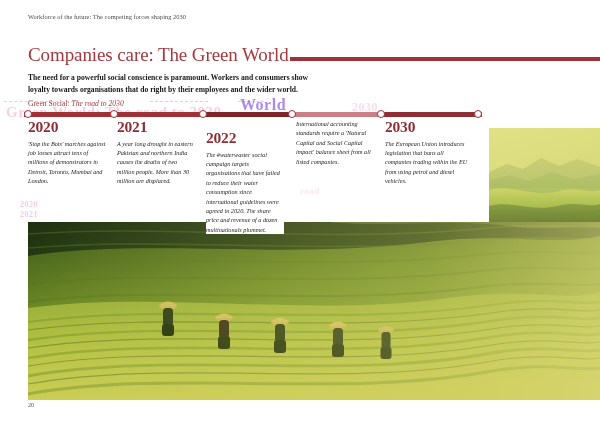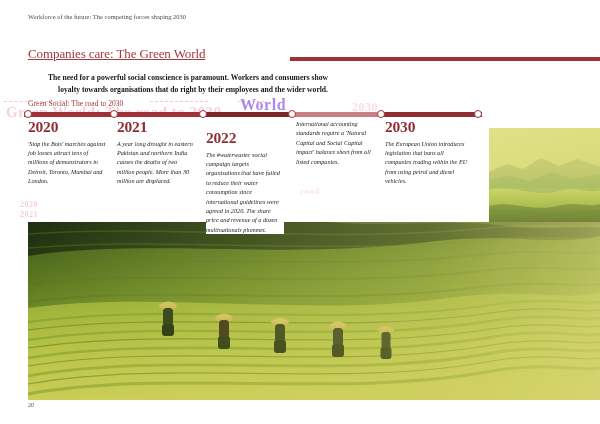--- a/index.html
+++ b/index.html
@@ -67,62 +67,60 @@
 
   .title-row {
     position: absolute;
     left: 28px;
     top: 44px;
     right: 0;
     height: 24px;
     z-index: 5;
   }
   .title {
-    font-size: 13px;
+    font-size: 19px;
     color: #a33a3f;
     letter-spacing: -0.1px;
     white-space: nowrap;
     display: inline-block;
     vertical-align: middle;
-    text-decoration: underline;
   }
   .title-rule {
     position: absolute;
     left: 262px;
     top: 13px;
     right: 0;
     height: 4px;
     background: #9f3137;
   }
 
   .standfirst {
     position: absolute;
     left: 28px;
     top: 72px;
     width: 300px;
     font-size: 7.6px;
     font-weight: bold;
     line-height: 1.55;
     color: #161616;
     z-index: 5;
-    text-align: right;
   }
 
   
   .tl-label {
     position: absolute;
     left: 28px;
     top: 99px;
     font-size: 7.6px;
     color: #a33a3f;
     z-index: 6;
     white-space: nowrap;
   }
   .tl-label .lead { font-weight: normal; }
-  .tl-label .ital { }
+  .tl-label .ital { font-style: italic; }
 
   .timeline {
     position: absolute;
     left: 24px;
     top: 110px;
     width: 458px;
     height: 9px;
     z-index: 6;
   }
   .tl-seg {

